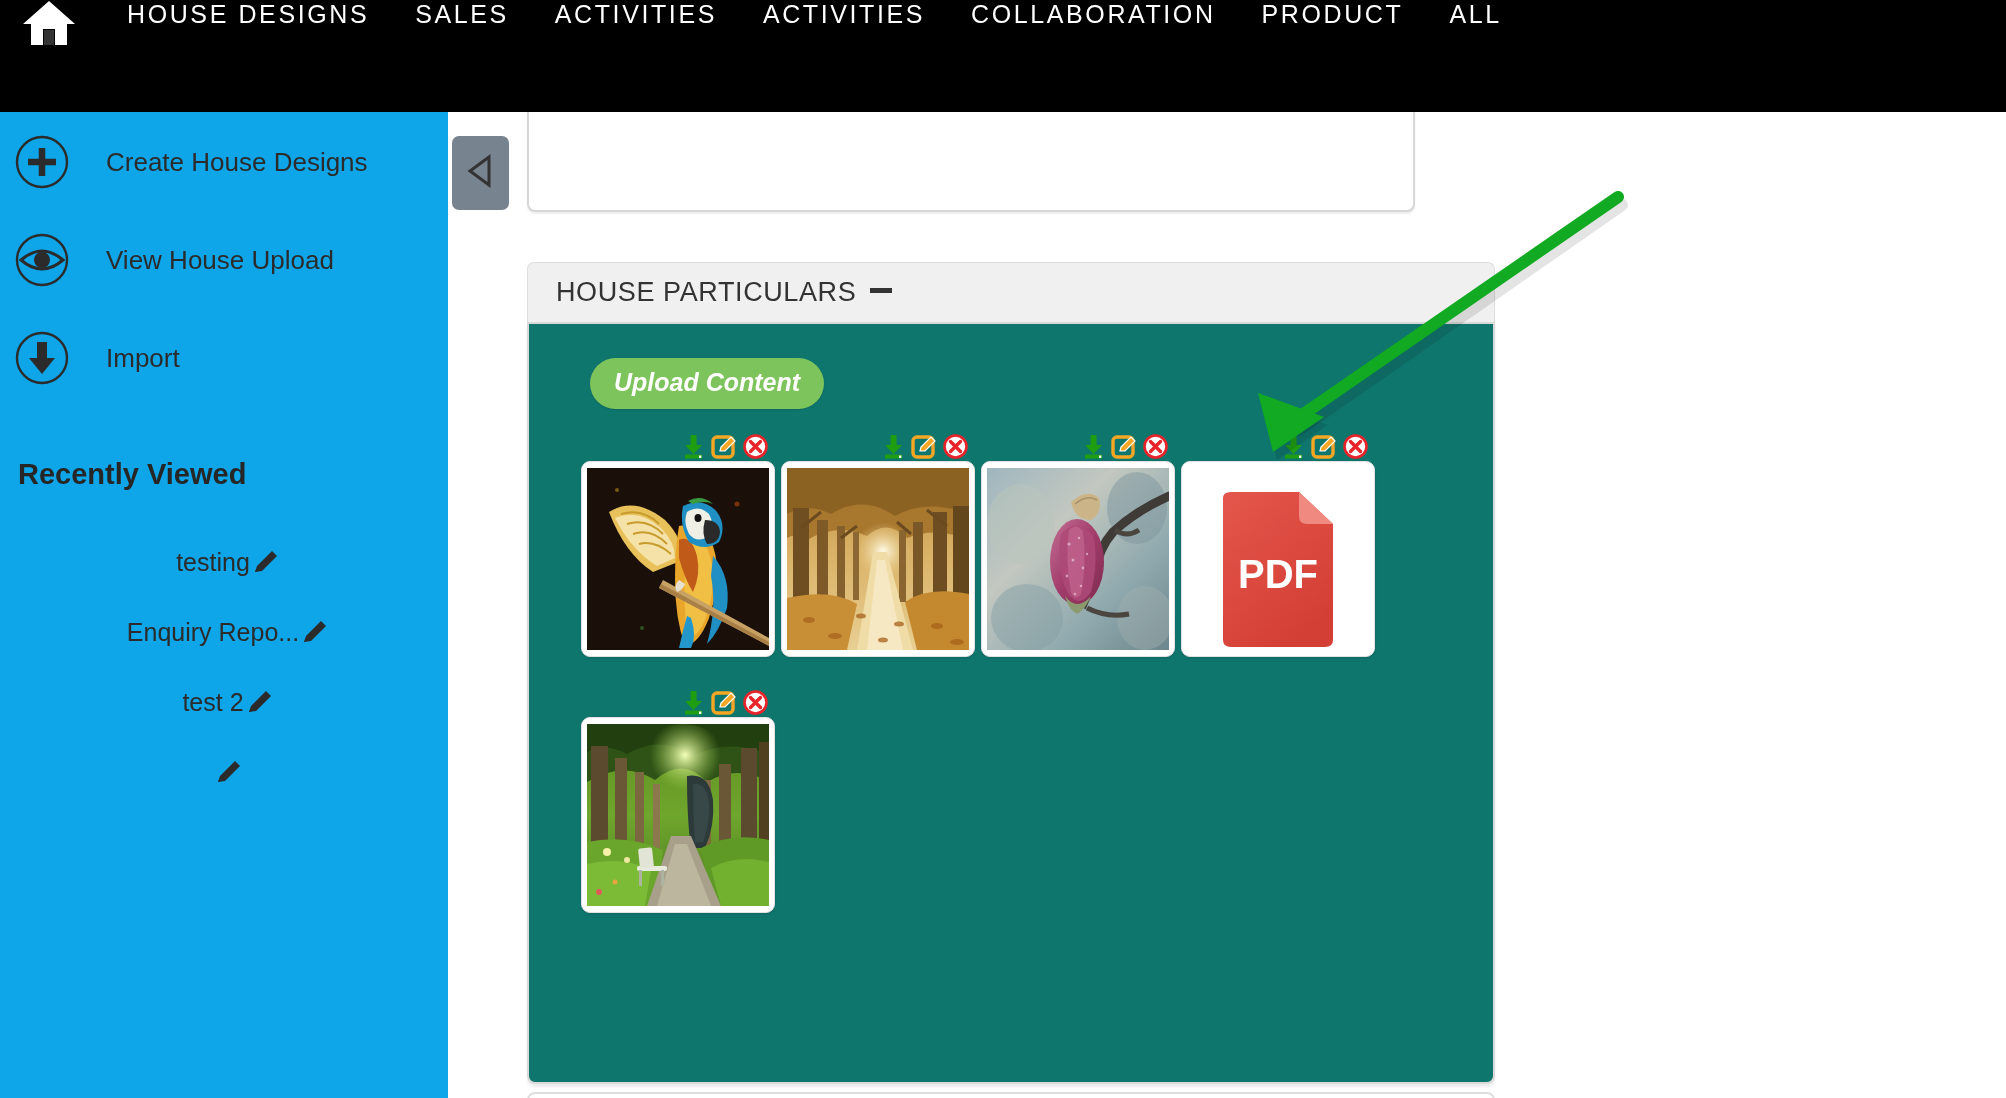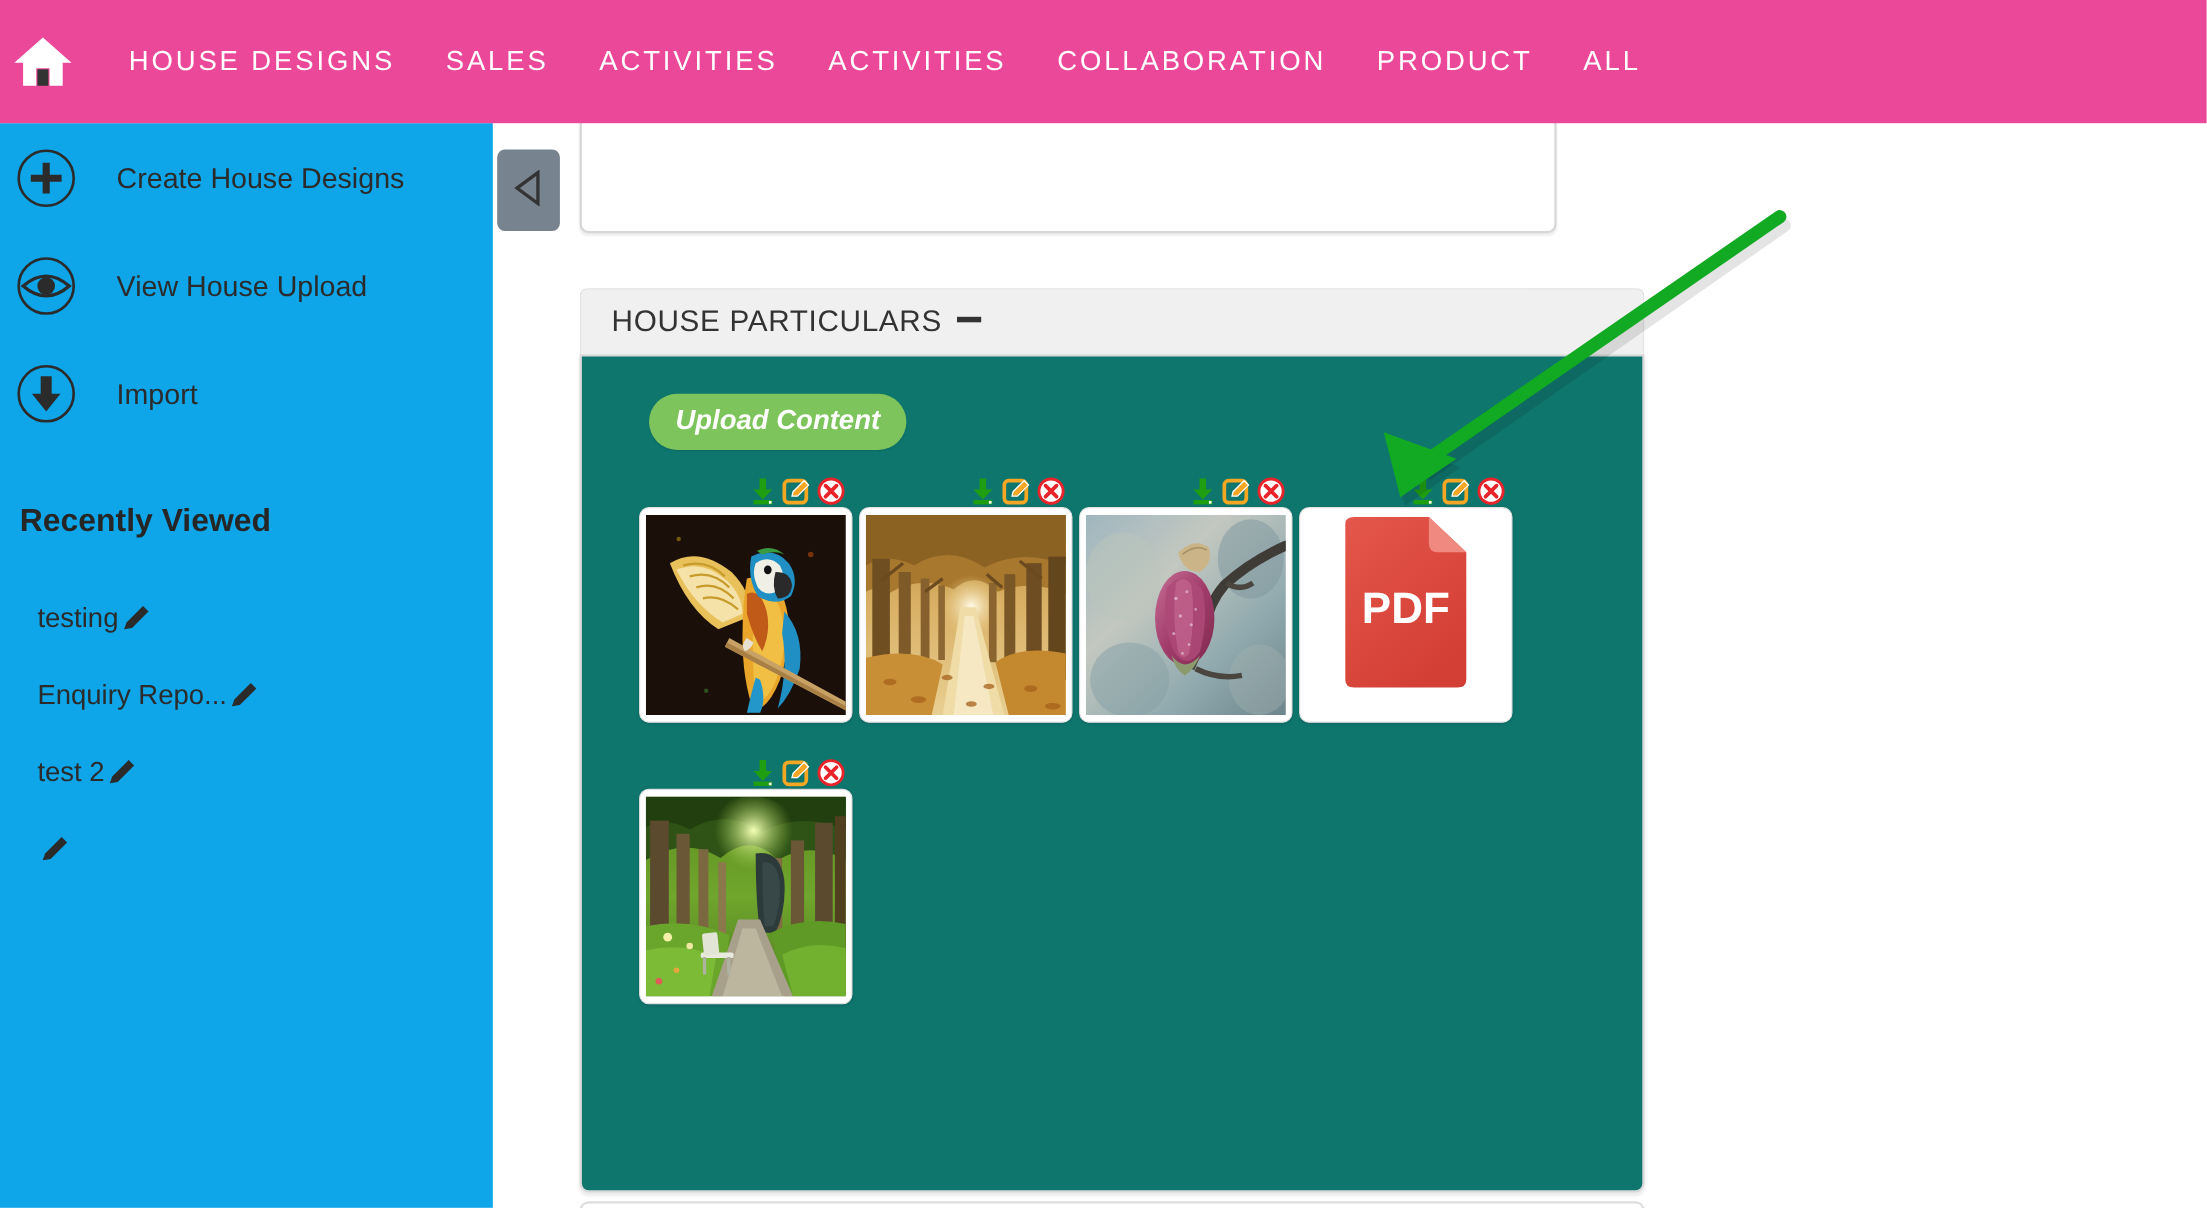--- a/index.html
+++ b/index.html
@@ -9,23 +9,23 @@
     width: 2006px; height: 1098px;
     overflow: hidden;
     background: #ffffff;
     font-family: "Liberation Sans", sans-serif;
   }
 
   
   .topnav {
     position: absolute; top: 0; left: 0;
     width: 2006px; height: 112px;
-    background: #ec4899;
-    display: flex; align-items: center;
-    padding-left: 6px;
+    background: #000000;
+    display: flex; 
+    padding-left: 16px;
     z-index: 40;
   }
   .home-icon {
     width: 54px; height: 46px;
     margin: 0 28px 0 6px;
     position: relative; flex: none;
   }
   .home-icon svg { display:block; }
   .nav-item {
     color: #ffffff;
@@ -63,21 +63,21 @@
     white-space: nowrap;
   }
   .recent-title {
     font-size: 29px; font-weight: bold;
     color: #262626;
     margin: 72px 0 0 18px;
   }
   .recent-list { margin-top: 36px; }
   .recent-row {
     display: flex; align-items: center;
-    justify-content: flex-start;
+    justify-content: center;
     height: 70px;
     padding: 0 26px 0 34px;
     cursor: pointer;
   }
   .recent-name {
     font-size: 25px; color: #2b2b2b;
     white-space: nowrap;
   }
   .pencil { width: 30px; height: 30px; flex: none; cursor: pointer; }
 
@@ -200,21 +200,21 @@
     display: flex; align-items: center; justify-content: center;
     overflow: hidden;
     cursor: pointer;
   }
   .thumb-inner {
     width: 182px; height: 182px;
     overflow: hidden;
     position: relative;
   }
   .thumb-inner.pdfbox {
-    display:flex; align-items:flex-start; justify-content:center;
+    display:flex; align-items:flex-end; justify-content:center;
   }
 
   
   .arrow-layer {
     position: absolute; left: 0; top: 0;
     width: 2006px; height: 1098px;
     pointer-events: none;
     z-index: 60;
   }
 </style>

